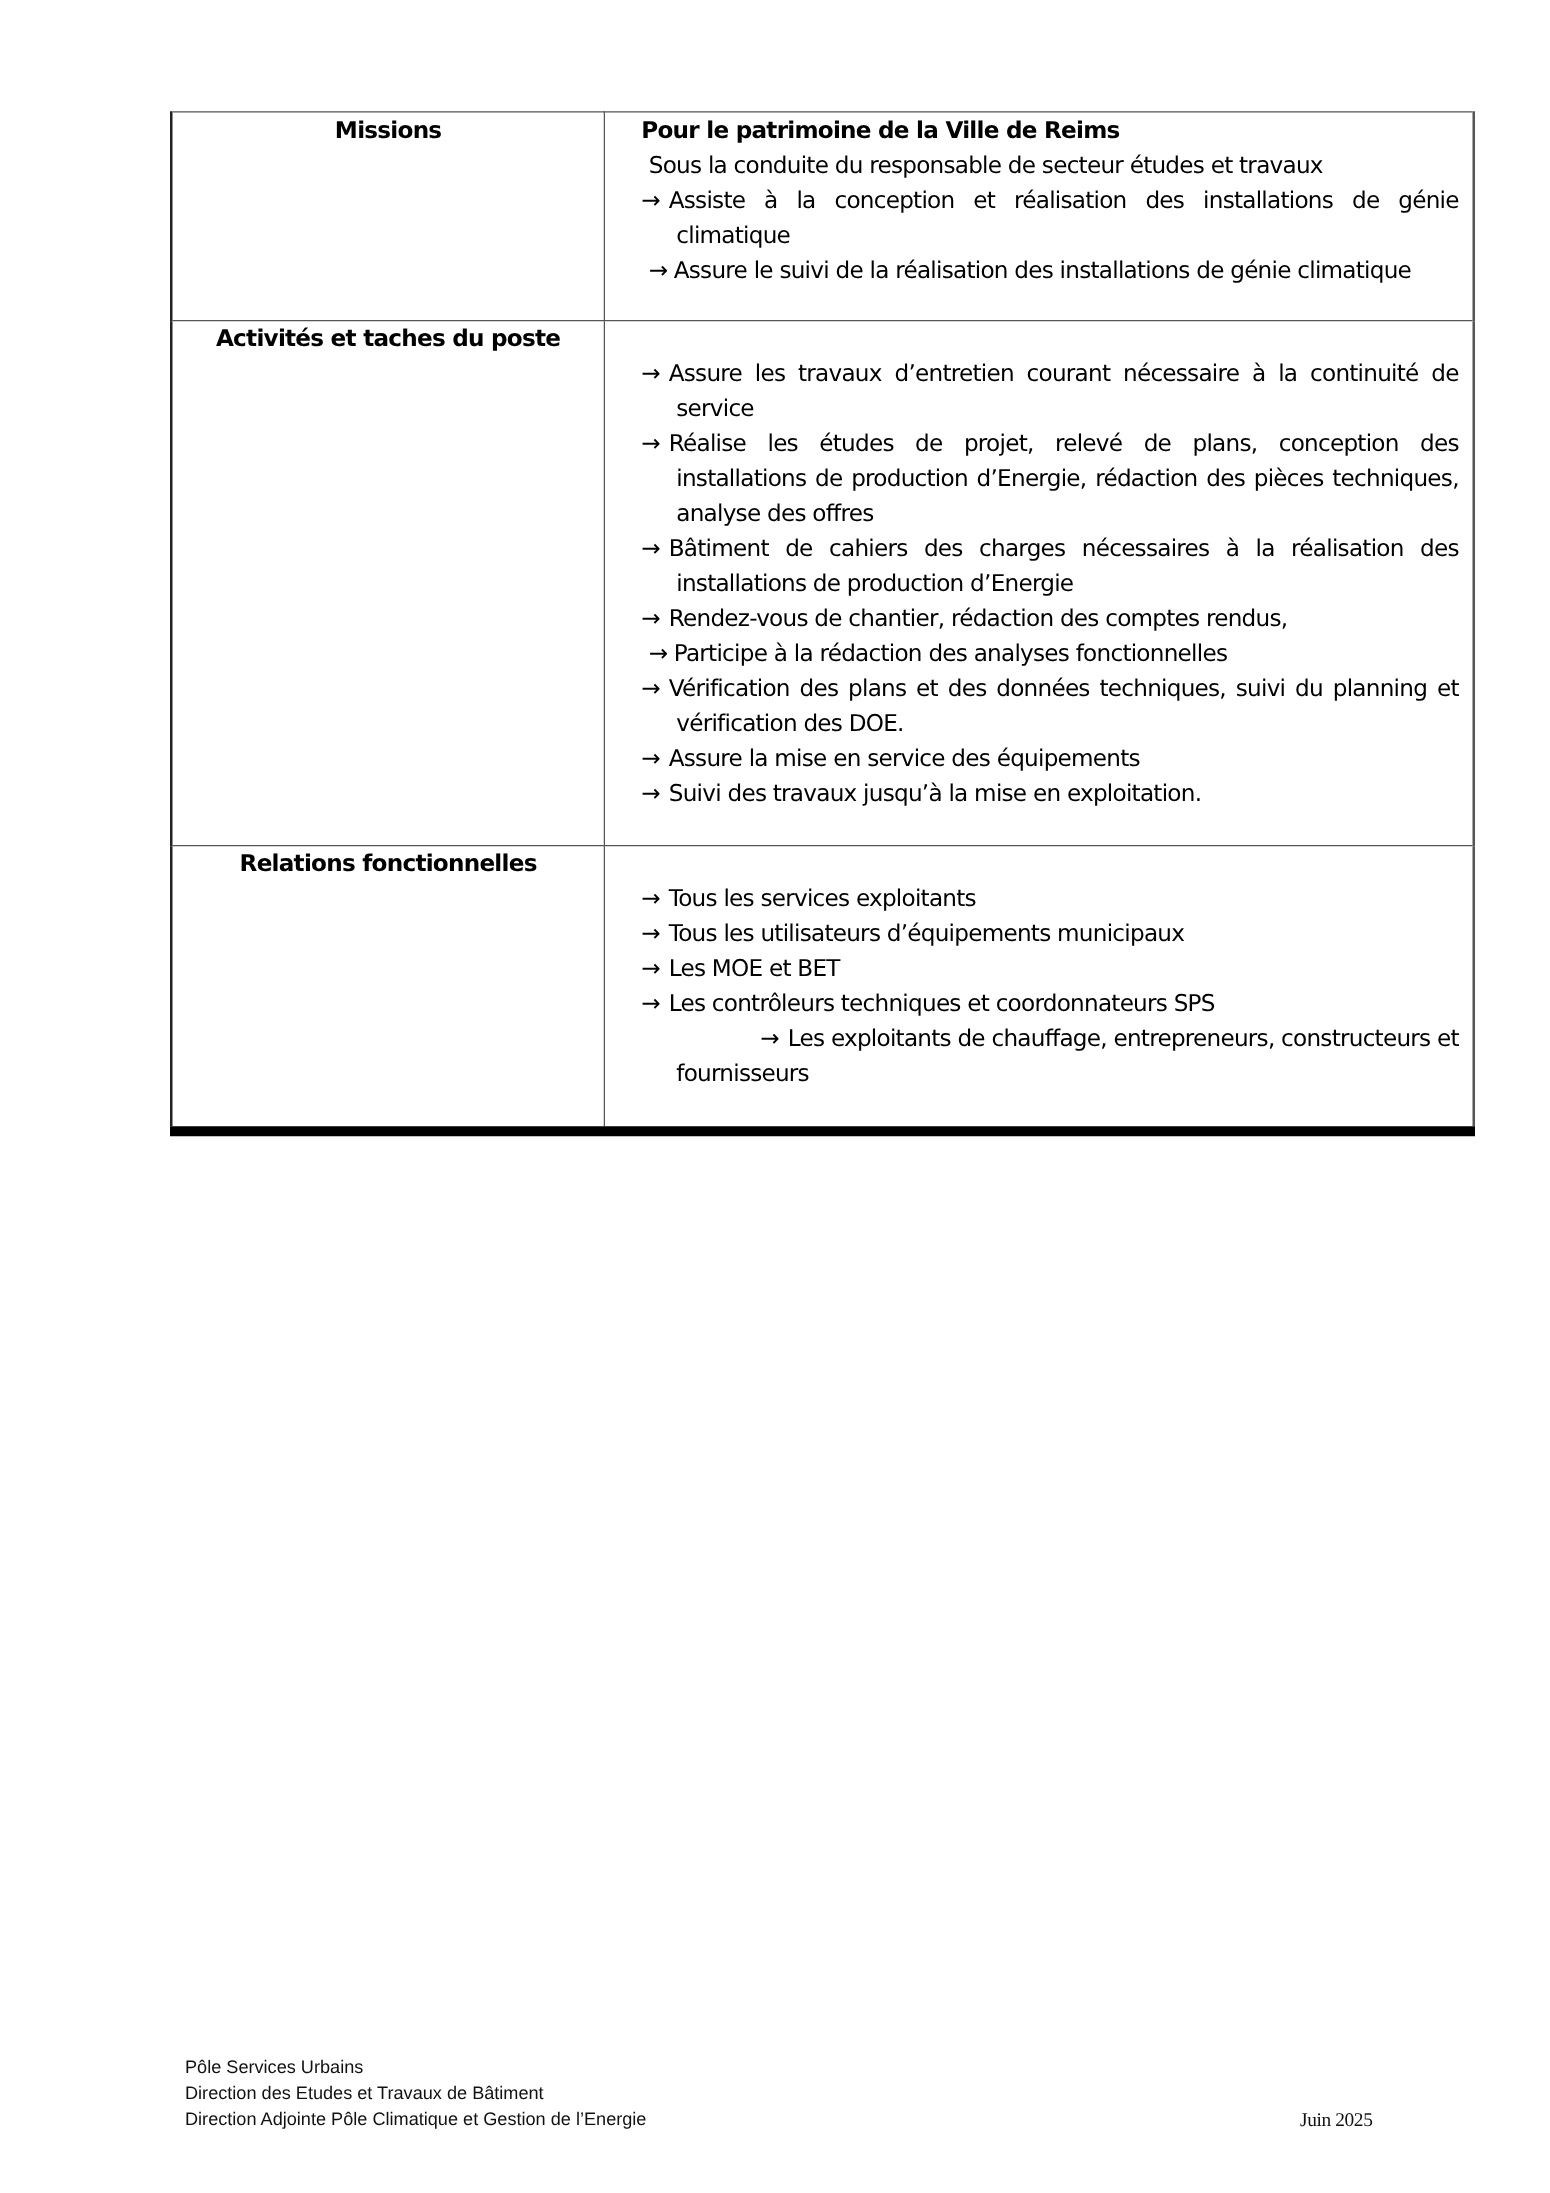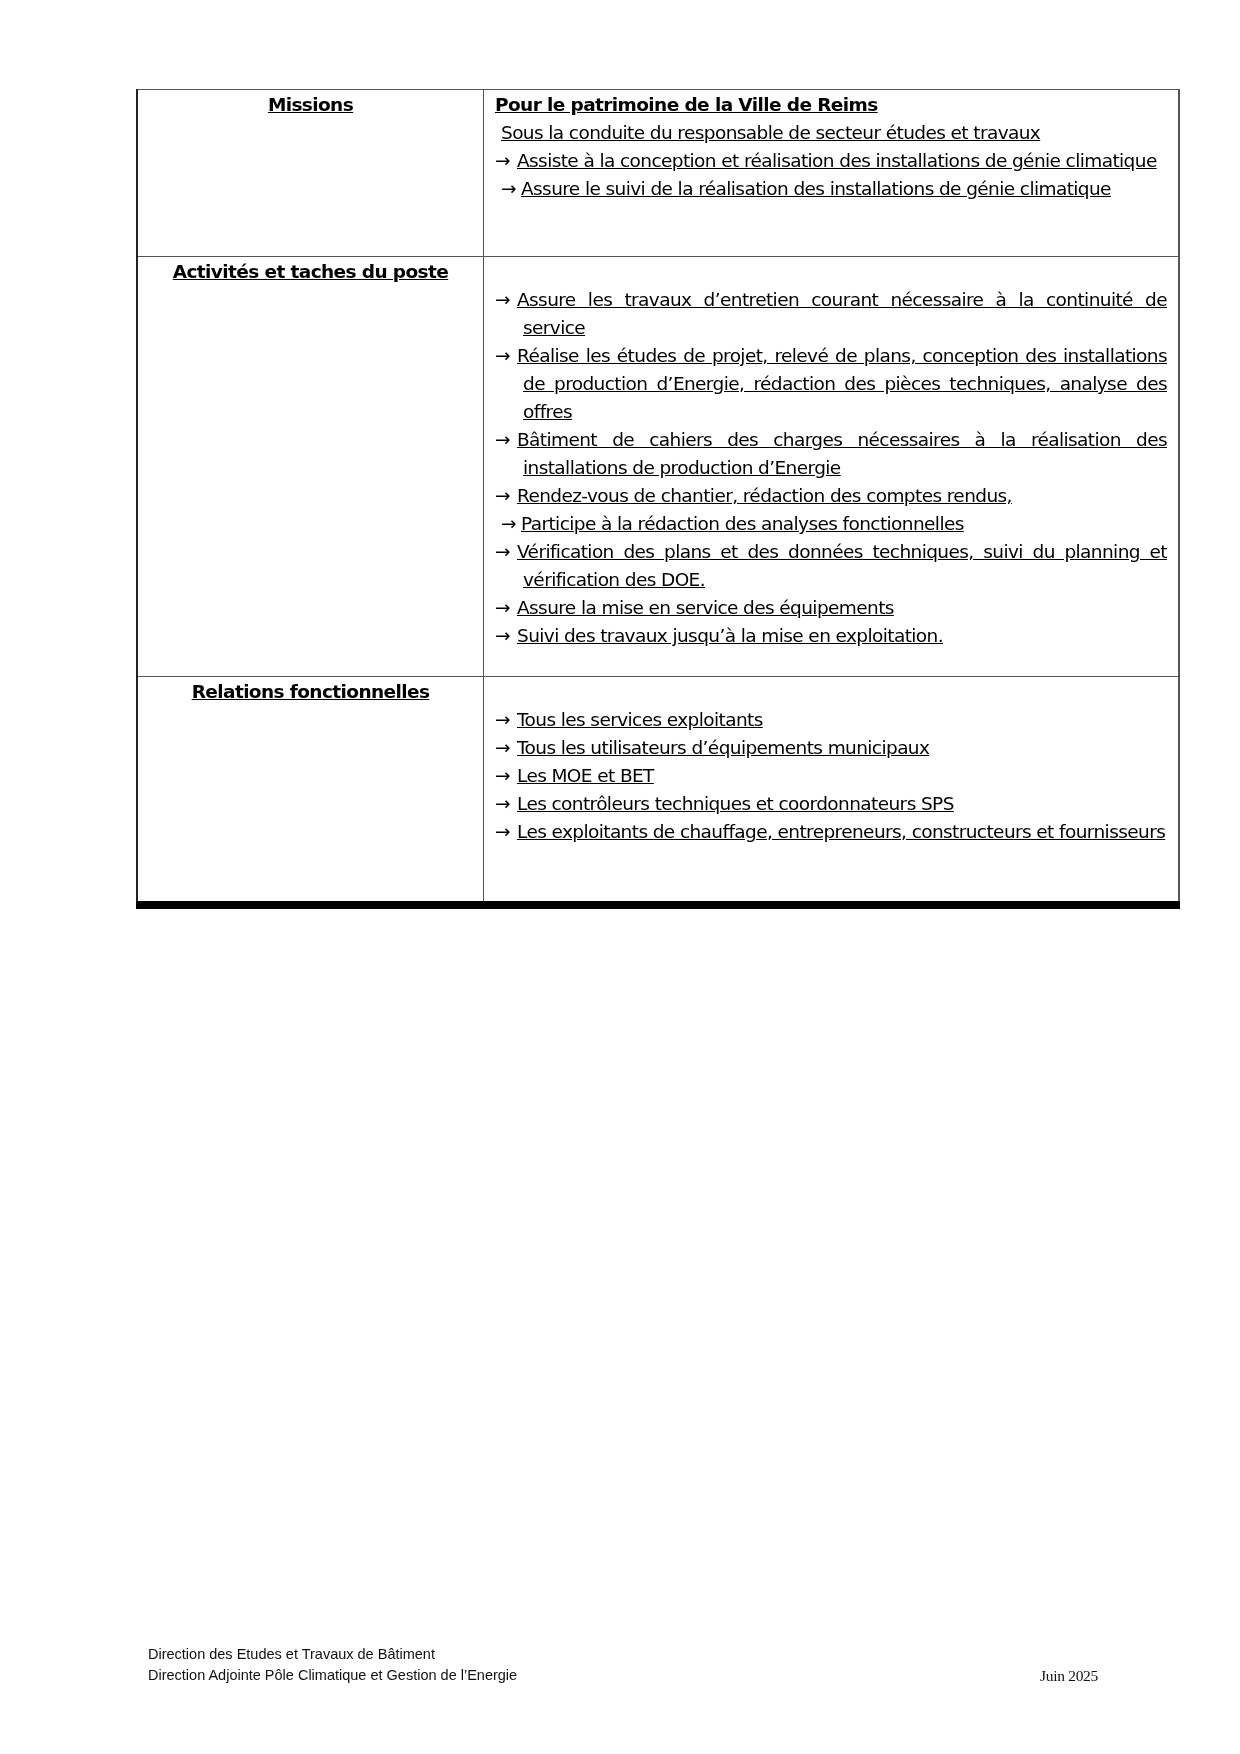--- a/index.html
+++ b/index.html
@@ -19,21 +19,20 @@
       position: absolute;
       left: 136px;
       top: 89px;
       width: 1044px;
       border-collapse: collapse;
       table-layout: fixed;
       font-family: "DejaVu Sans", sans-serif;
       font-size: 18.5px;
       letter-spacing: -0.6px;
       line-height: 28px;
-      text-decoration: underline;
     }
     .page-table td {
       border: 1.5px solid #555;
       vertical-align: top;
       padding: 0;
     }
     .page-table tr:last-child td {
       border-bottom: 8px solid #000000;
     }
     .page-table td.label-cell {
@@ -50,20 +49,21 @@
       display: block;
       padding-top: 1px;
     }
     .row-missions td { height: 166px; }
     .row-activites td { height: 419px; }
     .row-position td { height: 111px; }
     .row-relations td { height: 224px; }
 
     .content-block {
       padding-top: 1px;
+      margin-left: 18px;
     }
     .content-block.spaced {
       padding-top: 29px;
     }
     .heading-line {
       font-weight: bold;
     }
     .intro-line {
       padding-left: 6px;
     }
@@ -157,18 +157,19 @@
           <div class="item"><span class="arrow">→</span><span>Les MOE et BET</span></div>
           <div class="item"><span class="arrow">→</span><span>Les contrôleurs techniques et coordonnateurs SPS</span></div>
           <div class="item" style="text-align:right;"><span class="arrow">→</span><span>Les exploitants de chauffage, entrepreneurs, constructeurs et fournisseurs</span></div>
         </div>
       </td>
     </tr>
   </tbody>
 </table>
 
 <div class="footer">
+  <span class="footer-line">Pôle Services Urbains</span>
   <span class="footer-line">Direction des Etudes et Travaux de Bâtiment</span>
   <div class="footer-last">
     <span>Direction Adjointe Pôle Climatique et Gestion de l’Energie</span>
     <span class="footer-date">Juin 2025</span>
   </div>
 </div>
 
 </body></html>

